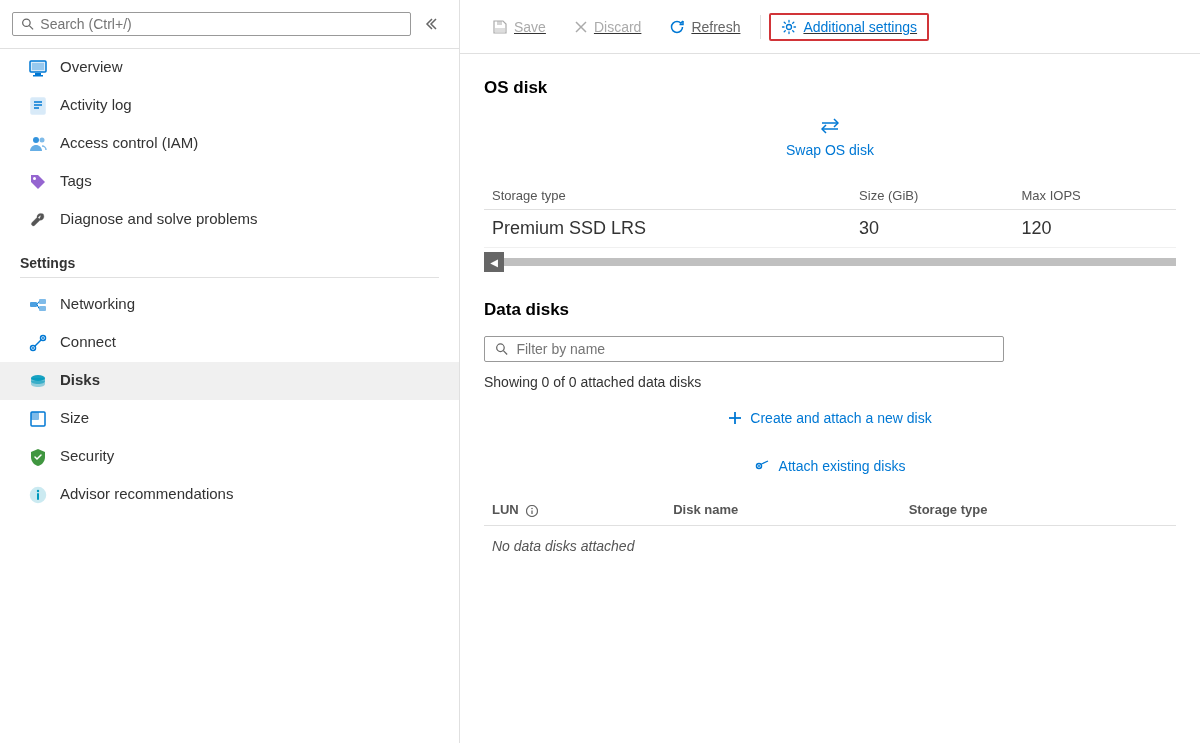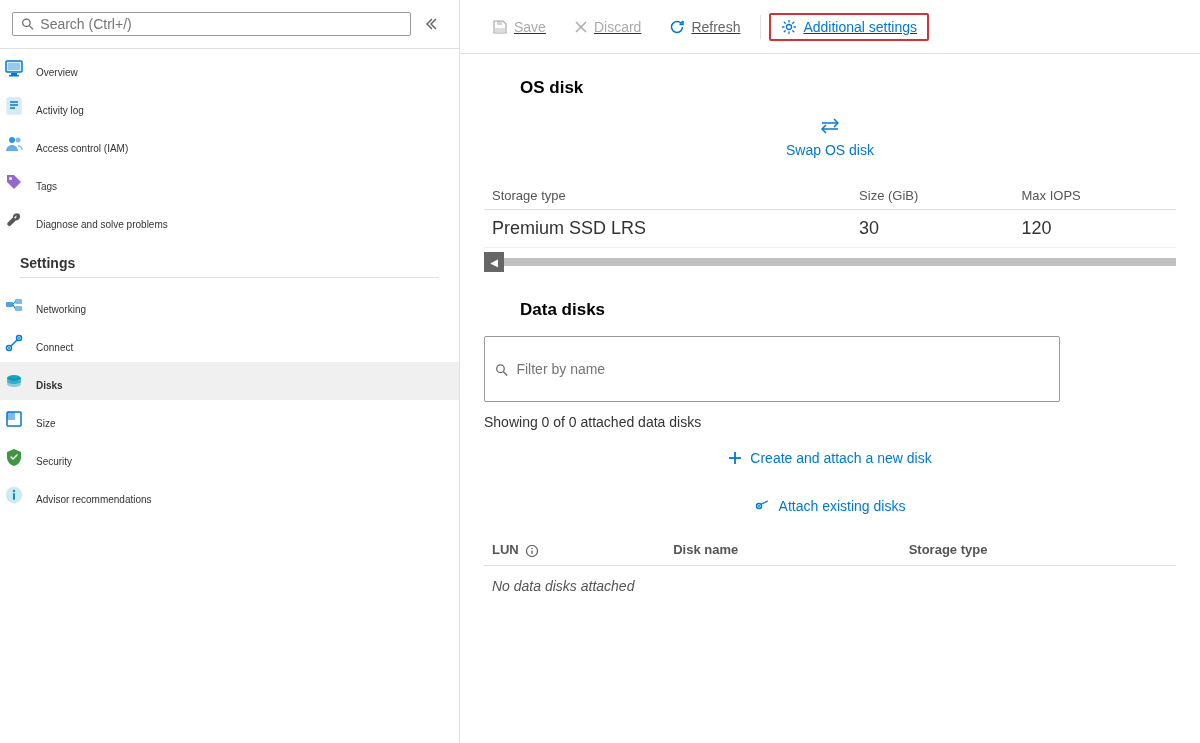--- a/index.html
+++ b/index.html
@@ -44,26 +44,26 @@
       height: 28px;
       display: flex;
       align-items: center;
       justify-content: center;
       cursor: pointer;
       color: #666;
       font-size: 16px;
     }
     .nav-item {
       display: flex;
-      align-items: flex-end;
+      align-items: flex-start;
       gap: 12px;
-      padding: 9px 4px;
+      padding: 9px 28px;
       cursor: pointer;
       color: #333;
-      font-size: 10px;
+      font-size: 15px;
     }
     .nav-item.active { background: #f0f0f0; font-weight: 600; }
     .nav-icon {
       width: 20px;
       height: 20px;
       display: flex;
       align-items: center;
       justify-content: center;
       flex-shrink: 0;
     }
@@ -131,21 +131,20 @@
       flex: 1;
       overflow-y: auto;
       padding: 24px 24px;
     }
 
     .section-title {
       font-size: 17px;
       font-weight: 700;
       margin-bottom: 16px;
       color: #000;
-      margin-left: 36px;
     }
     .swap-btn {
       display: flex;
       align-items: center;
       gap: 8px;
       color: #0078d4;
       cursor: pointer;
       font-size: 14px;
       margin-bottom: 20px;
       padding: 4px 0;
@@ -193,26 +192,26 @@
     .scroll-track {
       flex: 1;
       height: 8px;
       background: #c0c0c0;
       border-radius: 0;
     }
 
     .data-disks-section { margin-top: 28px; }
     .filter-input-wrapper {
       display: flex;
-      align-items: flex-end;
+      align-items: center;
       border: 1px solid #999;
       border-radius: 2px;
-      padding: 24px 10px;
+      padding: 4px 10px;
       gap: 8px;
-      width: 576px;
+      width: 520px;
       margin-bottom: 12px;
       background: #fff;
     }
     .filter-input-wrapper input {
       border: none;
       outline: none;
       font-size: 14px;
       color: #666;
       width: 100%;
     }

